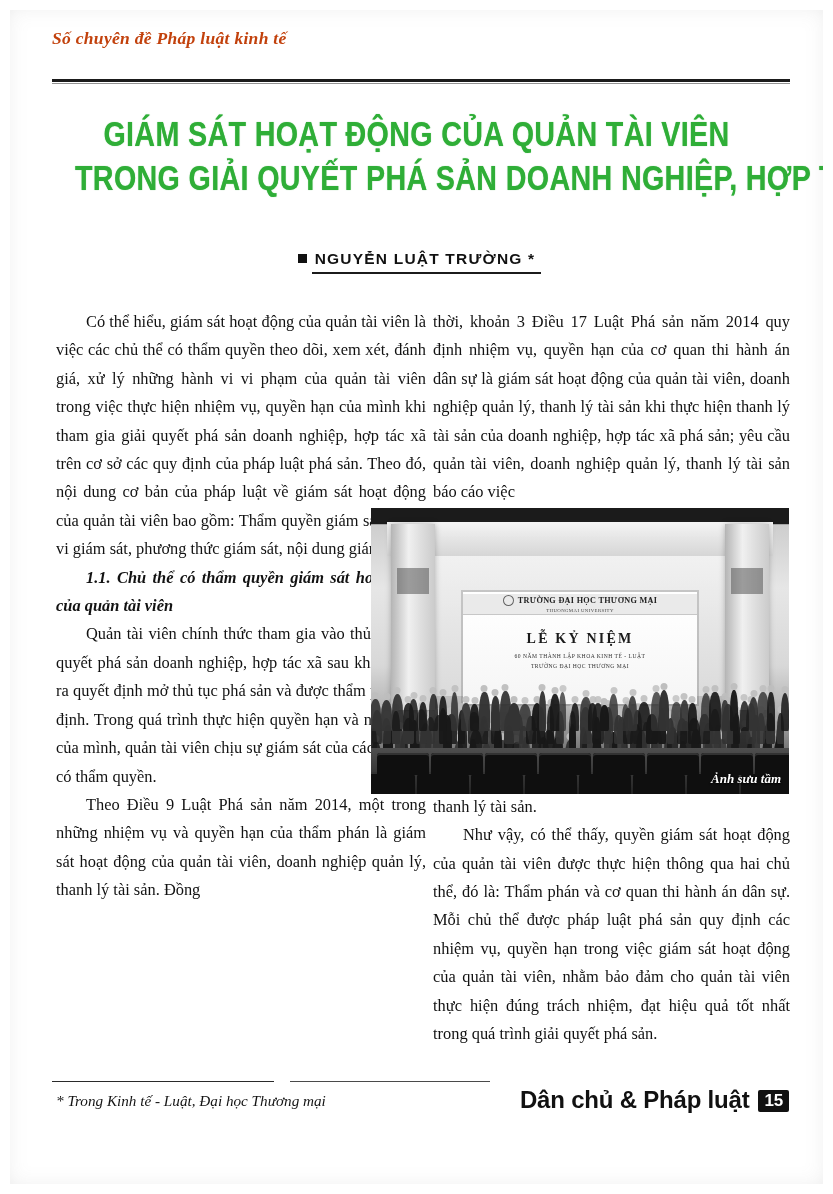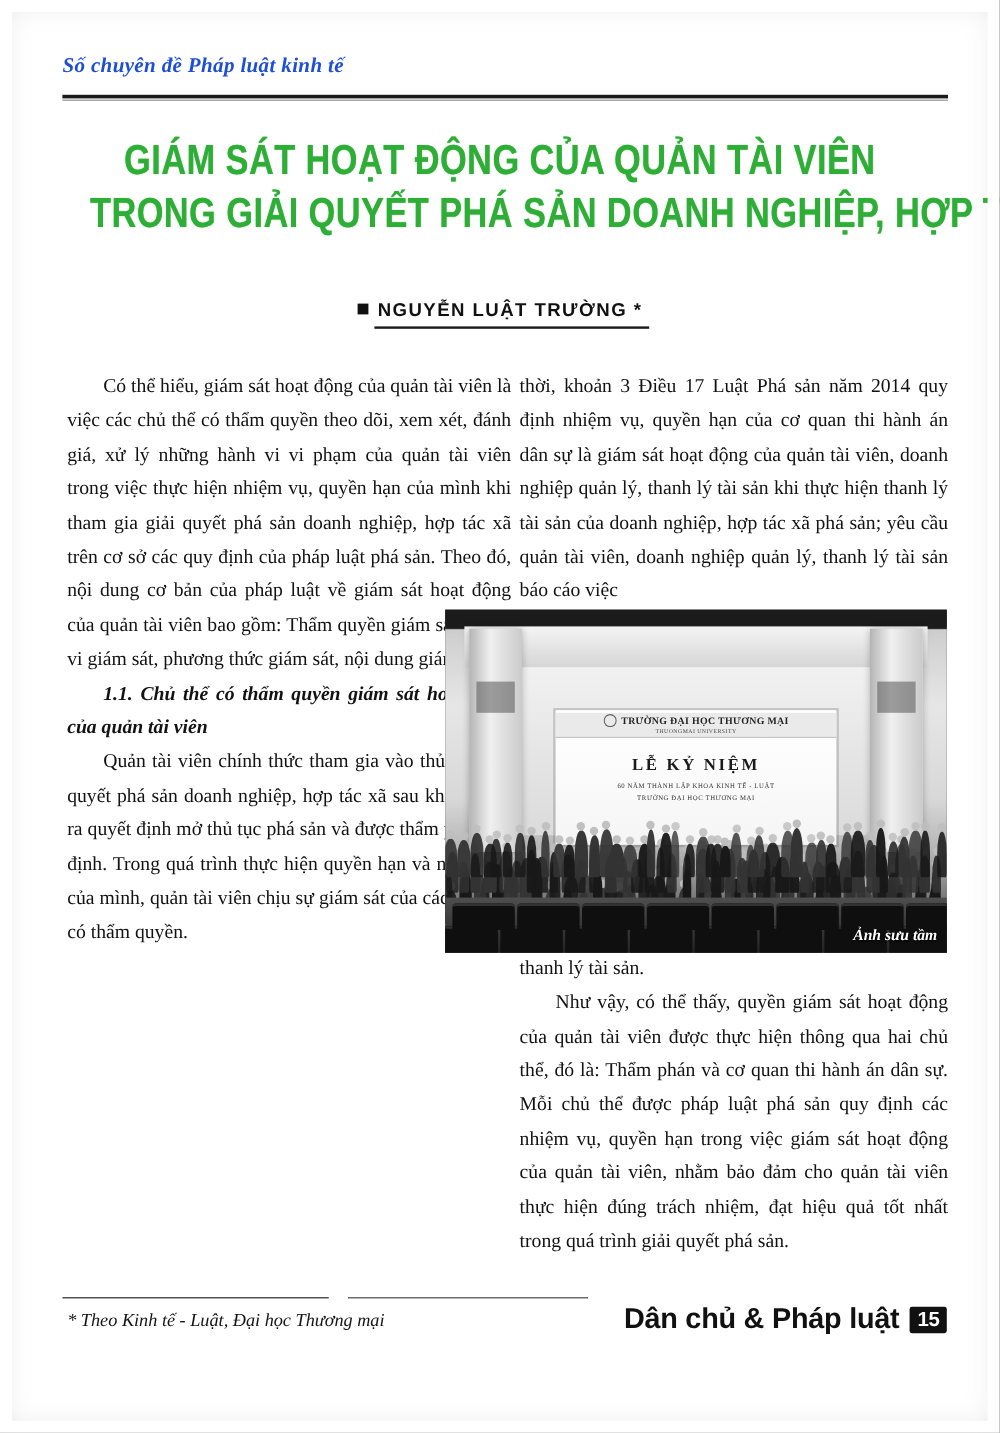--- a/index.html
+++ b/index.html
@@ -16,24 +16,24 @@
 
   
   .scan-edge{
     position:absolute;inset:0;
     box-shadow:inset 0 0 0 10px #ffffff, inset 0 0 26px rgba(120,120,120,.25);
     pointer-events:none;
   }
 
   
   .running-head{
-    position:absolute;left:52px;top:44px;width:740px;
+    position:absolute;left:52px;top:28px;width:740px;
     font-family:"Liberation Serif",serif;
     font-style:italic;font-weight:700;
-    font-size:17.5px;letter-spacing:.3px;color:#1d4ed8;
+    font-size:17.5px;letter-spacing:.3px;color:#c2410c;
     white-space:nowrap;
   }
   .head-rule{
     position:absolute;left:52px;top:79px;width:738px;height:3px;
     background:#1b1b1b;
   }
   .head-rule:after{
     content:"";position:absolute;left:0;top:4px;width:100%;height:1px;
     background:#3a3a3a;opacity:.55;
   }
@@ -238,20 +238,21 @@
     <span class="byline-inner">
       <span class="byline-square"></span><span>NGUYỄN LUẬT TRƯỜNG *</span>
       <span class="byline-rule"></span>
     </span>
   </div>
 
   <div class="col col-left">
     <p>Có thể hiểu, giám sát hoạt động của quản tài viên là việc các chủ thể có thẩm quyền theo dõi, xem xét, đánh giá, xử lý những hành vi vi phạm của quản tài viên trong việc thực hiện nhiệm vụ, quyền hạn của mình khi tham gia giải quyết phá sản doanh nghiệp, hợp tác xã trên cơ sở các quy định của pháp luật phá sản. Theo đó, nội dung cơ bản của pháp luật về giám sát hoạt động của quản tài viên bao gồm: Thẩm quyền giám sát, phạm vi giám sát, phương thức giám sát, nội dung giám sát.</p>
     <p class="h-ital">1.1. Chủ thể có thẩm quyền giám sát hoạt động của quản tài viên</p>
     <p>Quản tài viên chính thức tham gia vào thủ tục giải quyết phá sản doanh nghiệp, hợp tác xã sau khi Tòa án ra quyết định mở thủ tục phá sản và được thẩm phán chỉ định. Trong quá trình thực hiện quyền hạn và nhiệm vụ của mình, quản tài viên chịu sự giám sát của các chủ thể có thẩm quyền.</p>
+    <p>Theo Điều 9 Luật Phá sản năm 2014, một trong những nhiệm vụ và quyền hạn của thẩm phán là giám sát hoạt động của quản tài viên, doanh nghiệp quản lý, thanh lý tài sản. Đồng</p>
   </div>
 
   <div class="col col-right">
     <p class="noindent">thời, khoản 3 Điều 17 Luật Phá sản năm 2014 quy định nhiệm vụ, quyền hạn của cơ quan thi hành án dân sự là giám sát hoạt động của quản tài viên, doanh nghiệp quản lý, thanh lý tài sản khi thực hiện thanh lý tài sản của doanh nghiệp, hợp tác xã phá sản; yêu cầu quản tài viên, doanh nghiệp quản lý, thanh lý tài sản báo cáo việc</p>
     <div style="height:286px"></div>
     <p class="noindent">thanh lý tài sản.</p>
     <p>Như vậy, có thể thấy, quyền giám sát hoạt động của quản tài viên được thực hiện thông qua hai chủ thể, đó là: Thẩm phán và cơ quan thi hành án dân sự. Mỗi chủ thể được pháp luật phá sản quy định các nhiệm vụ, quyền hạn trong việc giám sát hoạt động của quản tài viên, nhằm bảo đảm cho quản tài viên thực hiện đúng trách nhiệm, đạt hiệu quả tốt nhất trong quá trình giải quyết phá sản.</p>
   </div>
 
   <div class="photo">
@@ -436,19 +437,19 @@
         <b style="left: 222px; bottom: 19px;"></b>
         <b style="left: 276px; bottom: 19px;"></b>
         <b style="left: 330px; bottom: 19px;"></b>
         <b style="left: 384px; bottom: 19px;"></b>
       </div>
     <div class="photo-credit">Ảnh sưu tầm</div>
   </div>
 
   <div class="foot-rule"></div>
   <div class="foot-rule2"></div>
-  <div class="footnote">* Theo Kinh tế - Luật, Đại học Thương mại</div>
+  <div class="footnote">* Trong Kinh tế - Luật, Đại học Thương mại</div>
   <div class="footer-brand">
     <span>Dân chủ &amp; Pháp luật</span><span class="page-num">15</span>
   </div>
 
   <div class="scan-edge"></div>
 </div>
 
 </body></html>

